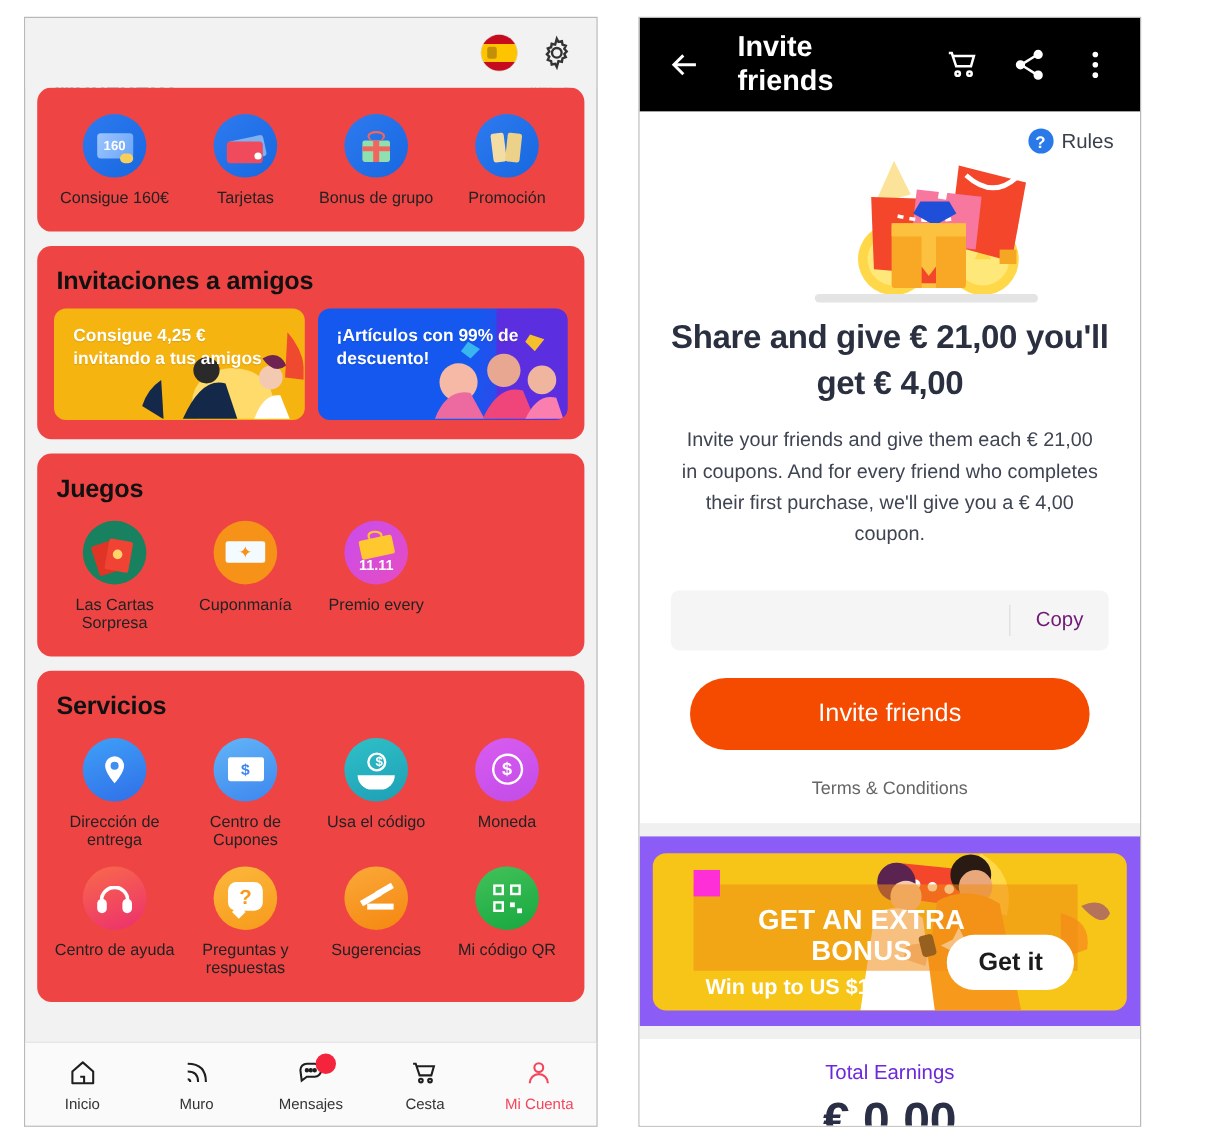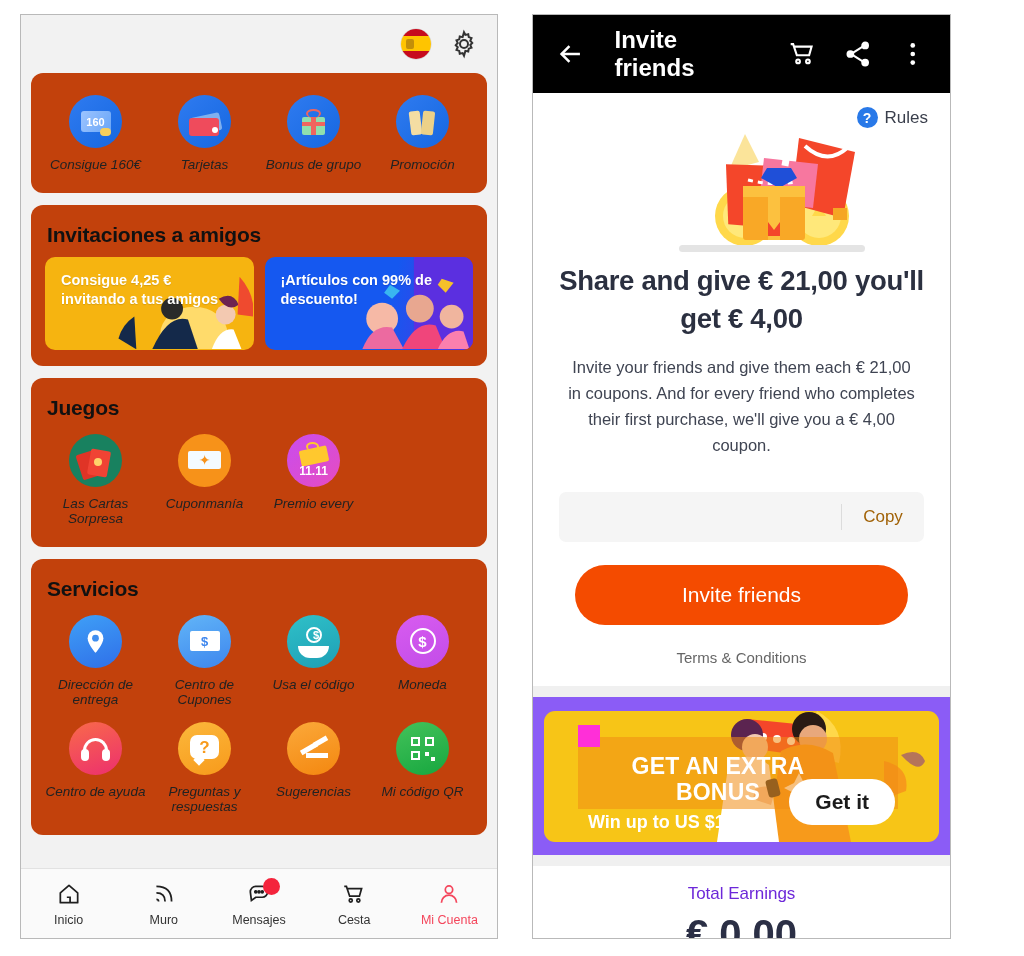--- a/index.html
+++ b/index.html
@@ -42,32 +42,32 @@
 
   .l-scroll { padding: 0 10px 0 10px; }
   .cut-heading {
     font-size: 21px; font-weight: bold; color: #1a1a1a;
     padding-left: 14px; height: 13px; overflow: hidden;
     line-height: 26px; margin-top: -13px; position: relative; z-index: 1;
   }
   .cut-heading .right-dots { float: right; font-weight: normal; font-size: 15px; color:#555; padding-right:12px; }
 
   .card {
-    background: #c2410c; border-radius: 12px;
+    background: #ef4444; border-radius: 12px;
     margin-bottom: 12px; padding: 6px 10px 14px;
   }
   .card-title {
     font-size: 21px; font-weight: bold; color: #111;
     padding: 12px 6px 6px; letter-spacing: -.2px;
   }
   .grid4 { display: grid; grid-template-columns: repeat(4, 1fr); }
   .tile { display:flex; flex-direction:column; align-items:center; padding: 8px 2px 6px; }
   .tile-ico { width: 53px; height: 53px; border-radius: 50%; position: relative; overflow:hidden;
               display:flex; align-items:center; justify-content:center; }
-  .tile-lbl { margin-top: 9px; font-size: 13.5px; color: #222; text-align:center; line-height:15.5px;font-style:italic; }
+  .tile-lbl { margin-top: 9px; font-size: 13.5px; color: #222; text-align:center; line-height:15.5px; }
 
   
   .bg-blue  { background: linear-gradient(135deg,#2f7bf0,#1667e0); }
   .bg-sky   { background: linear-gradient(150deg,#b8e6f5 0 45%,#cfe9a8 45%,#e8d9a8 100%); }
   .bg-green { background: #18815f; }
   .bg-orange{ background: #f79219; }
   .bg-pm    { background: linear-gradient(135deg,#c94dee,#e64cc0); }
   .bg-locg  { background: linear-gradient(160deg,#3fa0f7,#2f6fe8); }
   .bg-coupg { background: linear-gradient(160deg,#62b5f7,#3d86ee); }
   .bg-teal  { background: linear-gradient(160deg,#2fc0c8,#1e9fb5); }
@@ -120,21 +120,21 @@
   .r-h1 { font-size: 27.5px; font-weight: bold; color:#2b3040; text-align:center;
           line-height: 38px; padding: 8px 16px 0; letter-spacing:-.3px; }
   .r-sub { font-size: 16.5px; color:#3f4452; text-align:center; line-height: 26px;
            padding: 16px 34px 0; }
 
   .copy-wrap { margin: 34px 26px 0; height: 50px; background:#f5f5f5; border-radius: 7px;
                display:flex; align-items:center; }
   .copy-input { flex:1; background:transparent; border:none; outline:none;
                 font-size: 15px; color:#555; padding: 0 16px; font-family: inherit; }
   .copy-div { width:1px; height: 26px; background:#dcdcdc; }
-  .copy-btn { width: 82px; text-align:center; color:#a16207; font-size: 17px; cursor:pointer; }
+  .copy-btn { width: 82px; text-align:center; color:#701a75; font-size: 17px; cursor:pointer; }
 
   .invite-btn { margin: 23px 42px 0; height: 60px; background:#f44b00; border-radius: 32px;
                 color:#fff; font-size: 21px; display:flex; align-items:center; justify-content:center;
                 cursor:pointer; }
   .terms { text-align:center; font-size: 15px; color:#666; padding: 24px 0 20px; cursor:pointer; }
 
   .sep { height: 11px; background:#f0f0f0; }
 
   .bonus-wrap { padding: 14px 11px 13px; background:#8b5cf6;text-align:center; }
   .bonus { height: 131px; border-radius: 11px; background:#f7c517; position:relative; overflow:hidden; }

